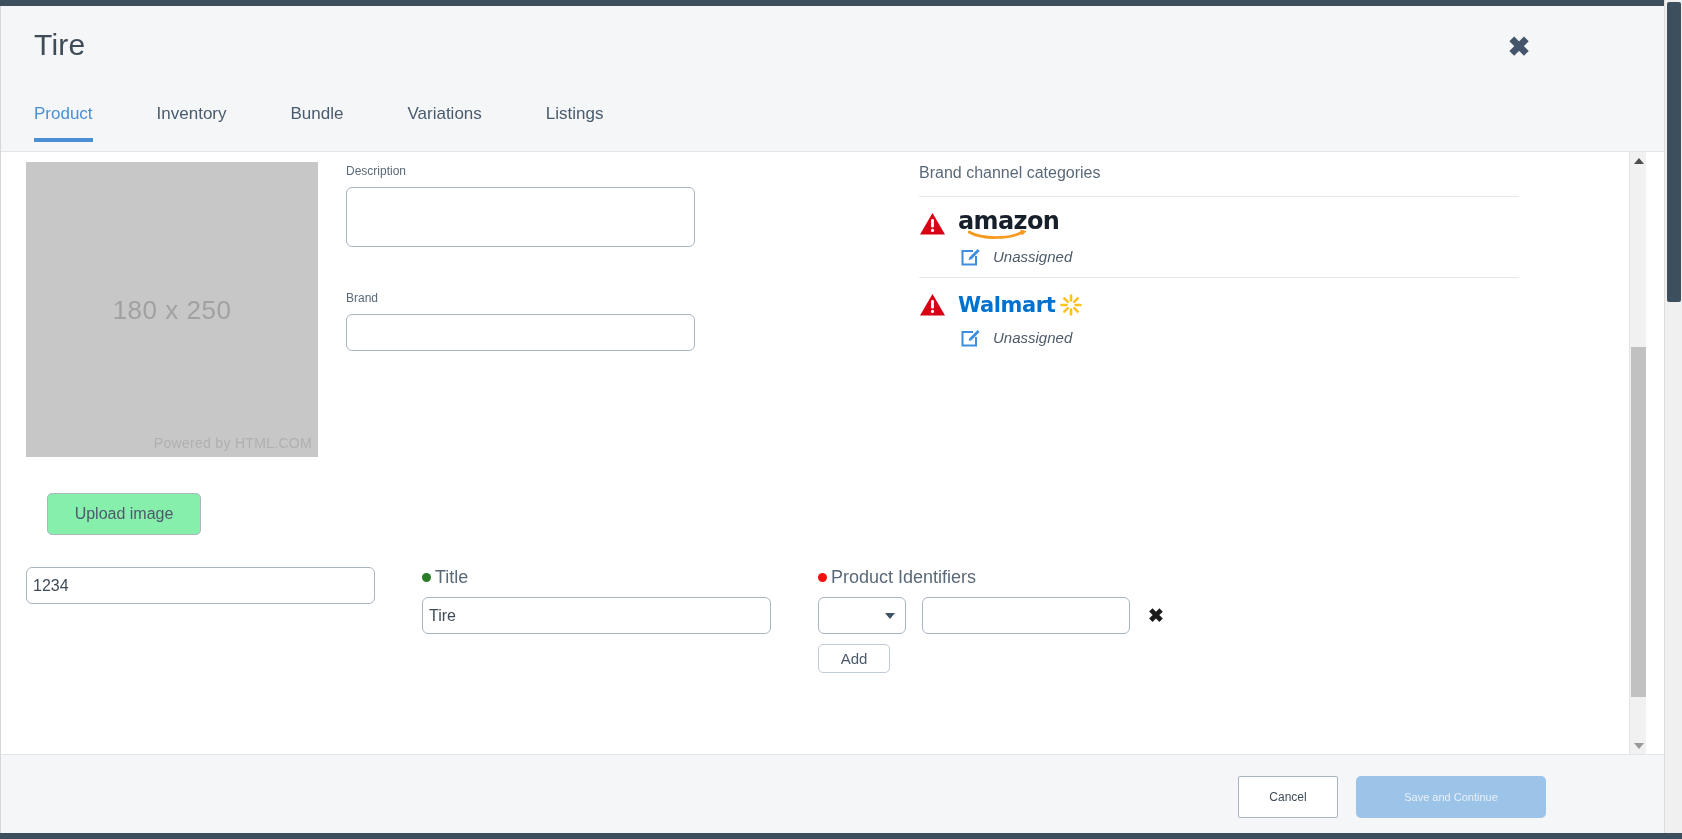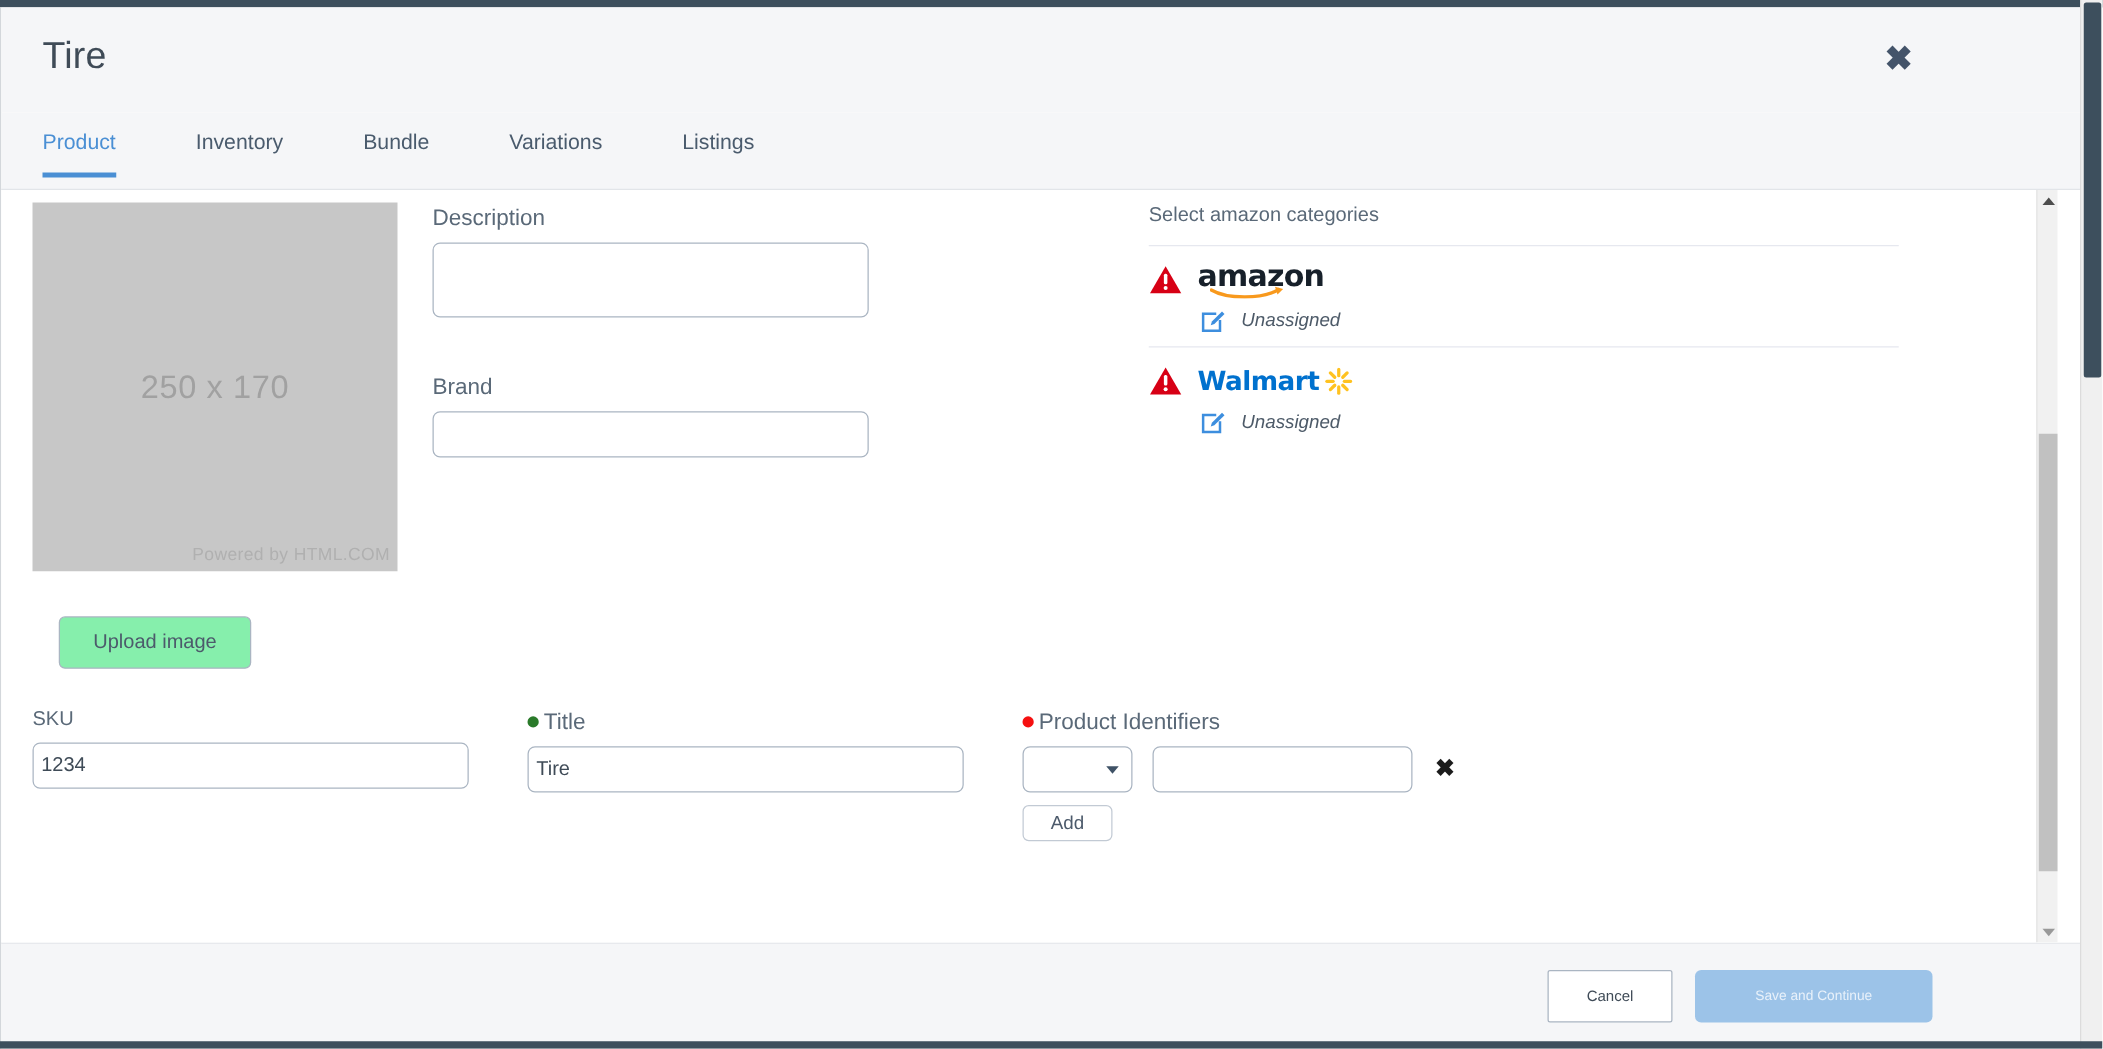--- a/index.html
+++ b/index.html
@@ -133,21 +133,21 @@
     border-radius: 5px;
     font-size: 16px;
     color: #4c5a6b;
     font-family: "Liberation Sans", sans-serif;
     cursor: pointer;
   }
 
   
   .mid-col { position: absolute; left: 345px; top: 12px; width: 360px; }
   .field-label {
-    font-size: 18px;
+    font-size: 12px;
     color: #5a6978;
     margin-bottom: 9px;
     display: block;
   }
   .inp {
     width: 349px;
     border: 1px solid #aab5c2;
     border-radius: 6px;
     background: #fff;
     font-size: 16px;
@@ -383,36 +383,36 @@
       <div class="tab">Bundle</div>
       <div class="tab">Variations</div>
       <div class="tab">Listings</div>
     </div>
 
     <div class="modal-body">
       <div class="body-inner">
 
         <div class="img-col">
           <div class="img-ph">
-            <div class="img-ph-label">250 x 170</div>
+            <div class="img-ph-label">180 x 250</div>
             <div class="img-ph-credit">Powered by HTML.COM</div>
           </div>
           <button class="upload-btn">Upload image</button>
         </div>
 
         <div class="mid-col">
           <label class="field-label">Description</label>
           <textarea class="inp inp-desc" placeholder="" style=""></textarea>
           <div class="mid-gap"></div>
           <label class="field-label">Brand</label>
           <input class="inp inp-brand" type="text" placeholder="" style="">
         </div>
 
         <div class="chan-col">
-          <div class="chan-head">Select amazon categories</div>
+          <div class="chan-head">Brand channel categories</div>
 
           <div class="chan-row">
             <div class="chan-logo-line">
               <svg class="warn-icon" viewBox="0 0 27 24">
                 <path d="M13.5 1 L26 22.5 L1 22.5 Z" fill="#d70015"></path>
                 <rect x="12.1" y="7" width="2.8" height="8.4" rx="1.2" fill="#ffffff"></rect>
                 <circle cx="13.5" cy="18.4" r="1.6" fill="#ffffff"></circle>
               </svg>
               <div class="amazon-logo">
                 <span>amazon</span>
@@ -460,21 +460,20 @@
                 <path d="M9.5 11.2 L17.6 3.1 L19.6 5.1 L11.5 13.2 L8.6 14.1 Z" fill="#3d8ede"></path>
               </svg>
               <span class="assign-text">Unassigned</span>
             </div>
           </div>
         </div>
 
         <div class="bottom-fields">
 
           <div class="bf-sku">
-            <label class="lbl-plain">SKU</label>
             <input class="inp inp-sku" type="text" value="1234" style="">
           </div>
 
           <div class="bf-title">
             <div class="lbl-dot">
               <span class="dot dot-green"></span>
               <span class="txt">Title</span>
             </div>
             <input class="inp inp-title" type="text" value="Tire" style="">
           </div>

